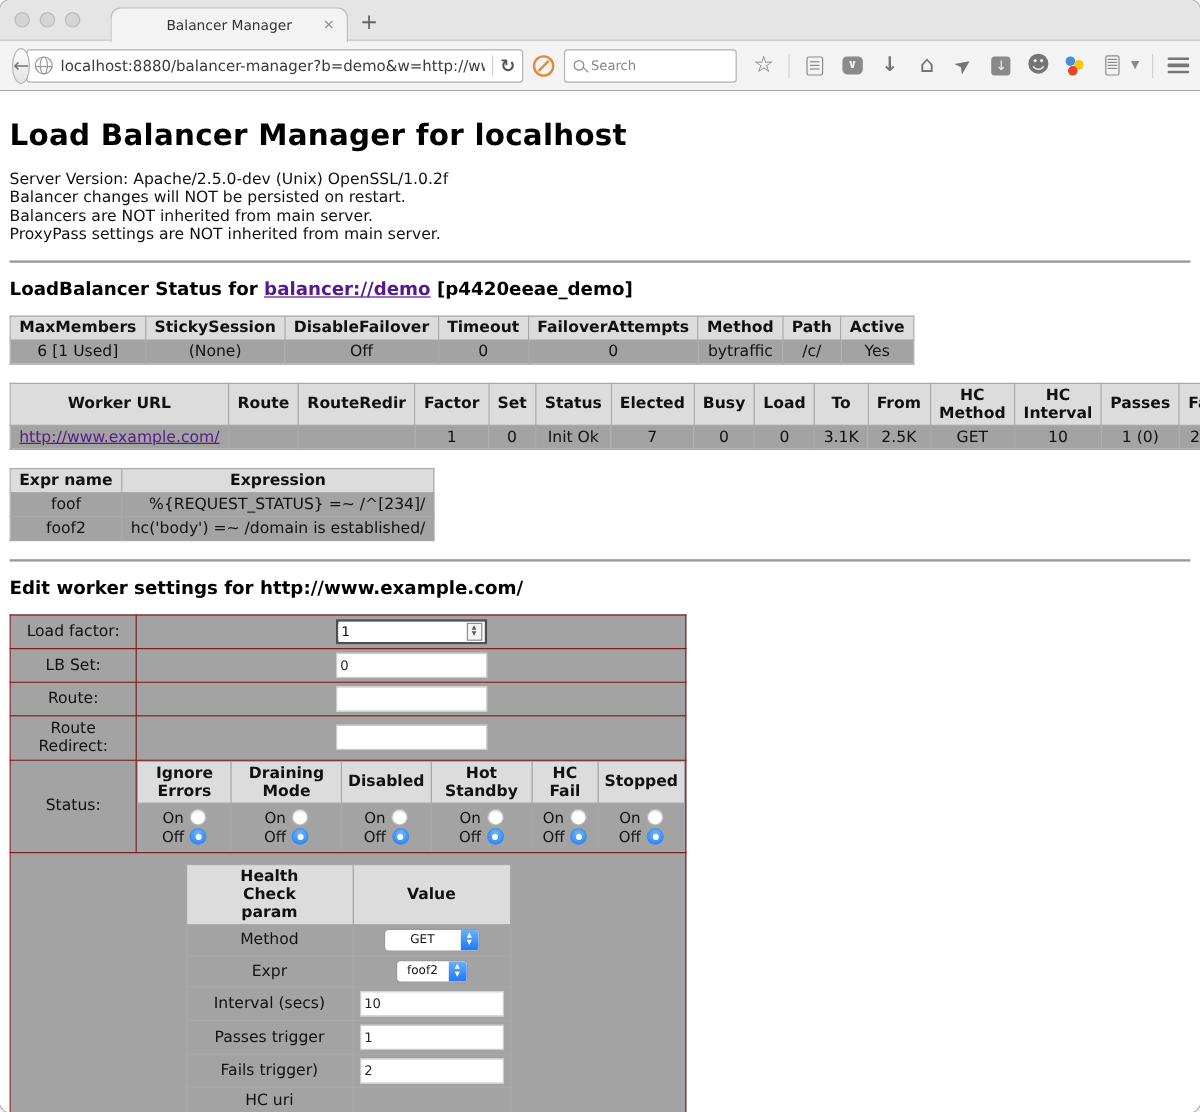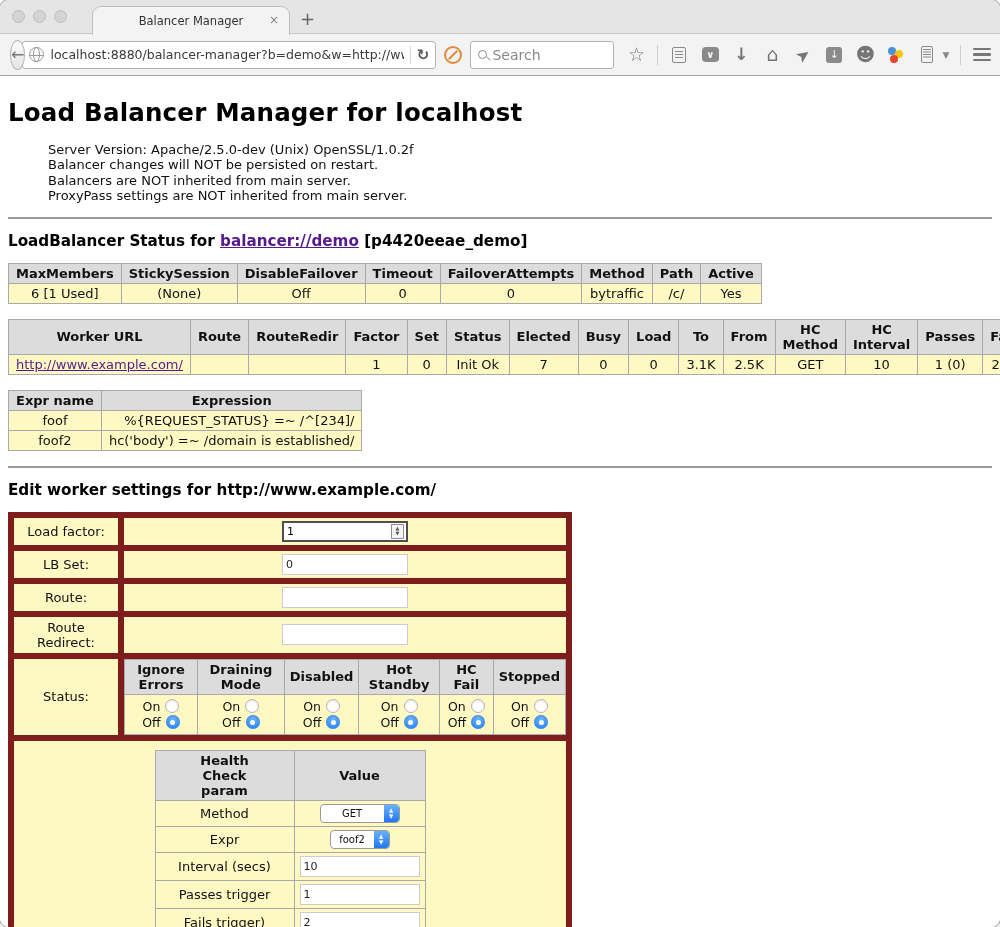--- a/index.html
+++ b/index.html
@@ -28,21 +28,21 @@
   .globe:after{content:"";position:absolute;top:50%;left:-1px;right:-1px;border-top:1px solid #999;}
   .urltext{font-size:12.5px;color:#3a3a3a;white-space:nowrap;flex:1;overflow:hidden;}
   .urlsep{width:1px;height:18px;background:#d5d5d5;}
   .reload{font-size:15px;color:#555;font-weight:bold;}
   .blockicon{width:18px;height:18px;border-radius:50%;border:2px solid #e08a3c;position:relative;margin:0 8px;flex:none;box-sizing:border-box;}
   .blockicon:after{content:"";position:absolute;left:1px;top:6px;width:12px;border-top:2px solid #e08a3c;transform:rotate(-45deg);}
   .searchbar{height:26px;flex:0 0 128px;background:#fff;border:1px solid #b3b3b3;border-radius:3px;
              display:flex;align-items:center;padding:0 7px;gap:5px;margin-right:12px;}
   .mag{width:9px;height:9px;border:1.5px solid #888;border-radius:50%;position:relative;flex:none;box-sizing:border-box;}
   .mag:after{content:"";position:absolute;left:7px;top:7px;width:5px;border-top:1.5px solid #888;transform:rotate(45deg);}
-  .searchph{font-size:14px;color:#888;}
+  .searchph{font-size:11px;color:#888;}
   .ticons{display:flex;align-items:center;gap:11px;color:#757575;}
   .ticon{font-size:17px;line-height:1;display:flex;align-items:center;justify-content:center;width:20px;height:20px;}
   .vsep{width:1px;height:20px;background:#cfcfcf;}
   .pocket{width:17px;height:15px;border-radius:4px;background:#8a8a8a;color:#f3f3f3;font-size:10px;display:flex;align-items:center;justify-content:center;font-weight:bold;}
   .clipb{width:14px;height:16px;border:1.5px solid #8a8a8a;border-radius:2px;position:relative;box-sizing:border-box;}
   .clipb:before{content:"";position:absolute;left:2px;top:3px;right:2px;border-top:1.5px solid #8a8a8a;box-shadow:0 3px 0 #8a8a8a,0 6px 0 #8a8a8a;}
   .sqdl{width:16px;height:16px;border-radius:3px;background:#8a8a8a;color:#f3f3f3;font-size:11px;display:flex;align-items:center;justify-content:center;}
   .dots{position:relative;width:18px;height:18px;}
   .dots i{position:absolute;width:8px;height:8px;border-radius:50%;}
   .dots .b{left:1px;top:1px;background:#4a90d9;}
@@ -50,34 +50,34 @@
   .dots .r{left:3px;top:9px;background:#e8432e;}
   .vault{width:12px;height:17px;border:1.5px solid #8a8a8a;border-radius:2px;position:relative;box-sizing:border-box;}
   .vault:before{content:"";position:absolute;left:1px;right:1px;top:2px;border-top:1px solid #8a8a8a;box-shadow:0 2.5px 0 #8a8a8a,0 5px 0 #8a8a8a,0 7.5px 0 #8a8a8a;}
   .caret{font-size:9px;color:#888;margin-left:-6px;}
   .burger{display:flex;flex-direction:column;gap:3px;width:18px;}
   .burger i{height:2.5px;background:#777;border-radius:1px;}
 
   
   .content{height:851px;background:#fff;padding:0 8px;box-sizing:border-box;overflow:hidden;}
   h1{font-size:24.5px;margin:22px 0 15px;color:#000;letter-spacing:.2px;}
-  .info{font-size:13px;line-height:15.4px;color:#111;margin-left:40px;}
+  .info{font-size:13px;line-height:15.4px;color:#111;}
   hr{border:none;border-top:2px solid #9a9a9a;margin:13px 0 10px;}
   h3{font-size:15.2px;margin:13px 0 13px;color:#000;}
   h3 a{color:#551a8b;text-decoration:underline;}
   table{border-collapse:collapse;font-size:13px;margin-bottom:15px;color:#111;}
   table, th, td{border:1px solid #a9a9a9;}
   th{background:#dcdcdc;padding:2px 7px;font-weight:bold;text-align:center;}
-  td{padding:2px 7px;text-align:center;background:#fef9c3;}
+  td{padding:2px 7px;text-align:center;background:#a3a3a3;}
   td.left{text-align:right;}
   a.worker-link{color:#551a8b;}
 
   
   .form-table{width:564px;margin-bottom:0;}
-  .form-table > tbody > tr > td{border:6px solid #7f1d1d;padding:3px 4px;}
+  .form-table > tbody > tr > td{border:1px solid #7f1d1d;padding:3px 4px;}
   .form-table{border:1px solid #8f8f8f;}
   .lblcol{width:96px;font-size:13px;}
   .txtin{width:118px;height:17px;border:1px solid #ccc;font-size:11px;font-family:"DejaVu Sans",sans-serif;padding:1px 3px;color:#222;}
   .numwrap{display:inline-flex;align-items:center;border:2px solid #4e4e4e;background:#fff;width:122px;height:17px;}
   .numwrap input{border:none;outline:none;flex:1;font-size:11px;padding:0 3px;font-family:"DejaVu Sans",sans-serif;min-width:0;}
   .spin{width:11px;height:13px;border:1px solid #8e8e8e;margin-right:2px;display:flex;flex-direction:column;align-items:center;justify-content:center;font-size:5px;color:#555;line-height:1;background:#f4f4f4;}
   .status-table{width:100%;margin:0;}
   .status-table th{font-size:13px;padding:2px 5px;}
   .status-table td{padding:3px 6px;}
   .radiorow{display:flex;align-items:center;justify-content:center;gap:5px;font-size:12.5px;margin:1px 0;}

